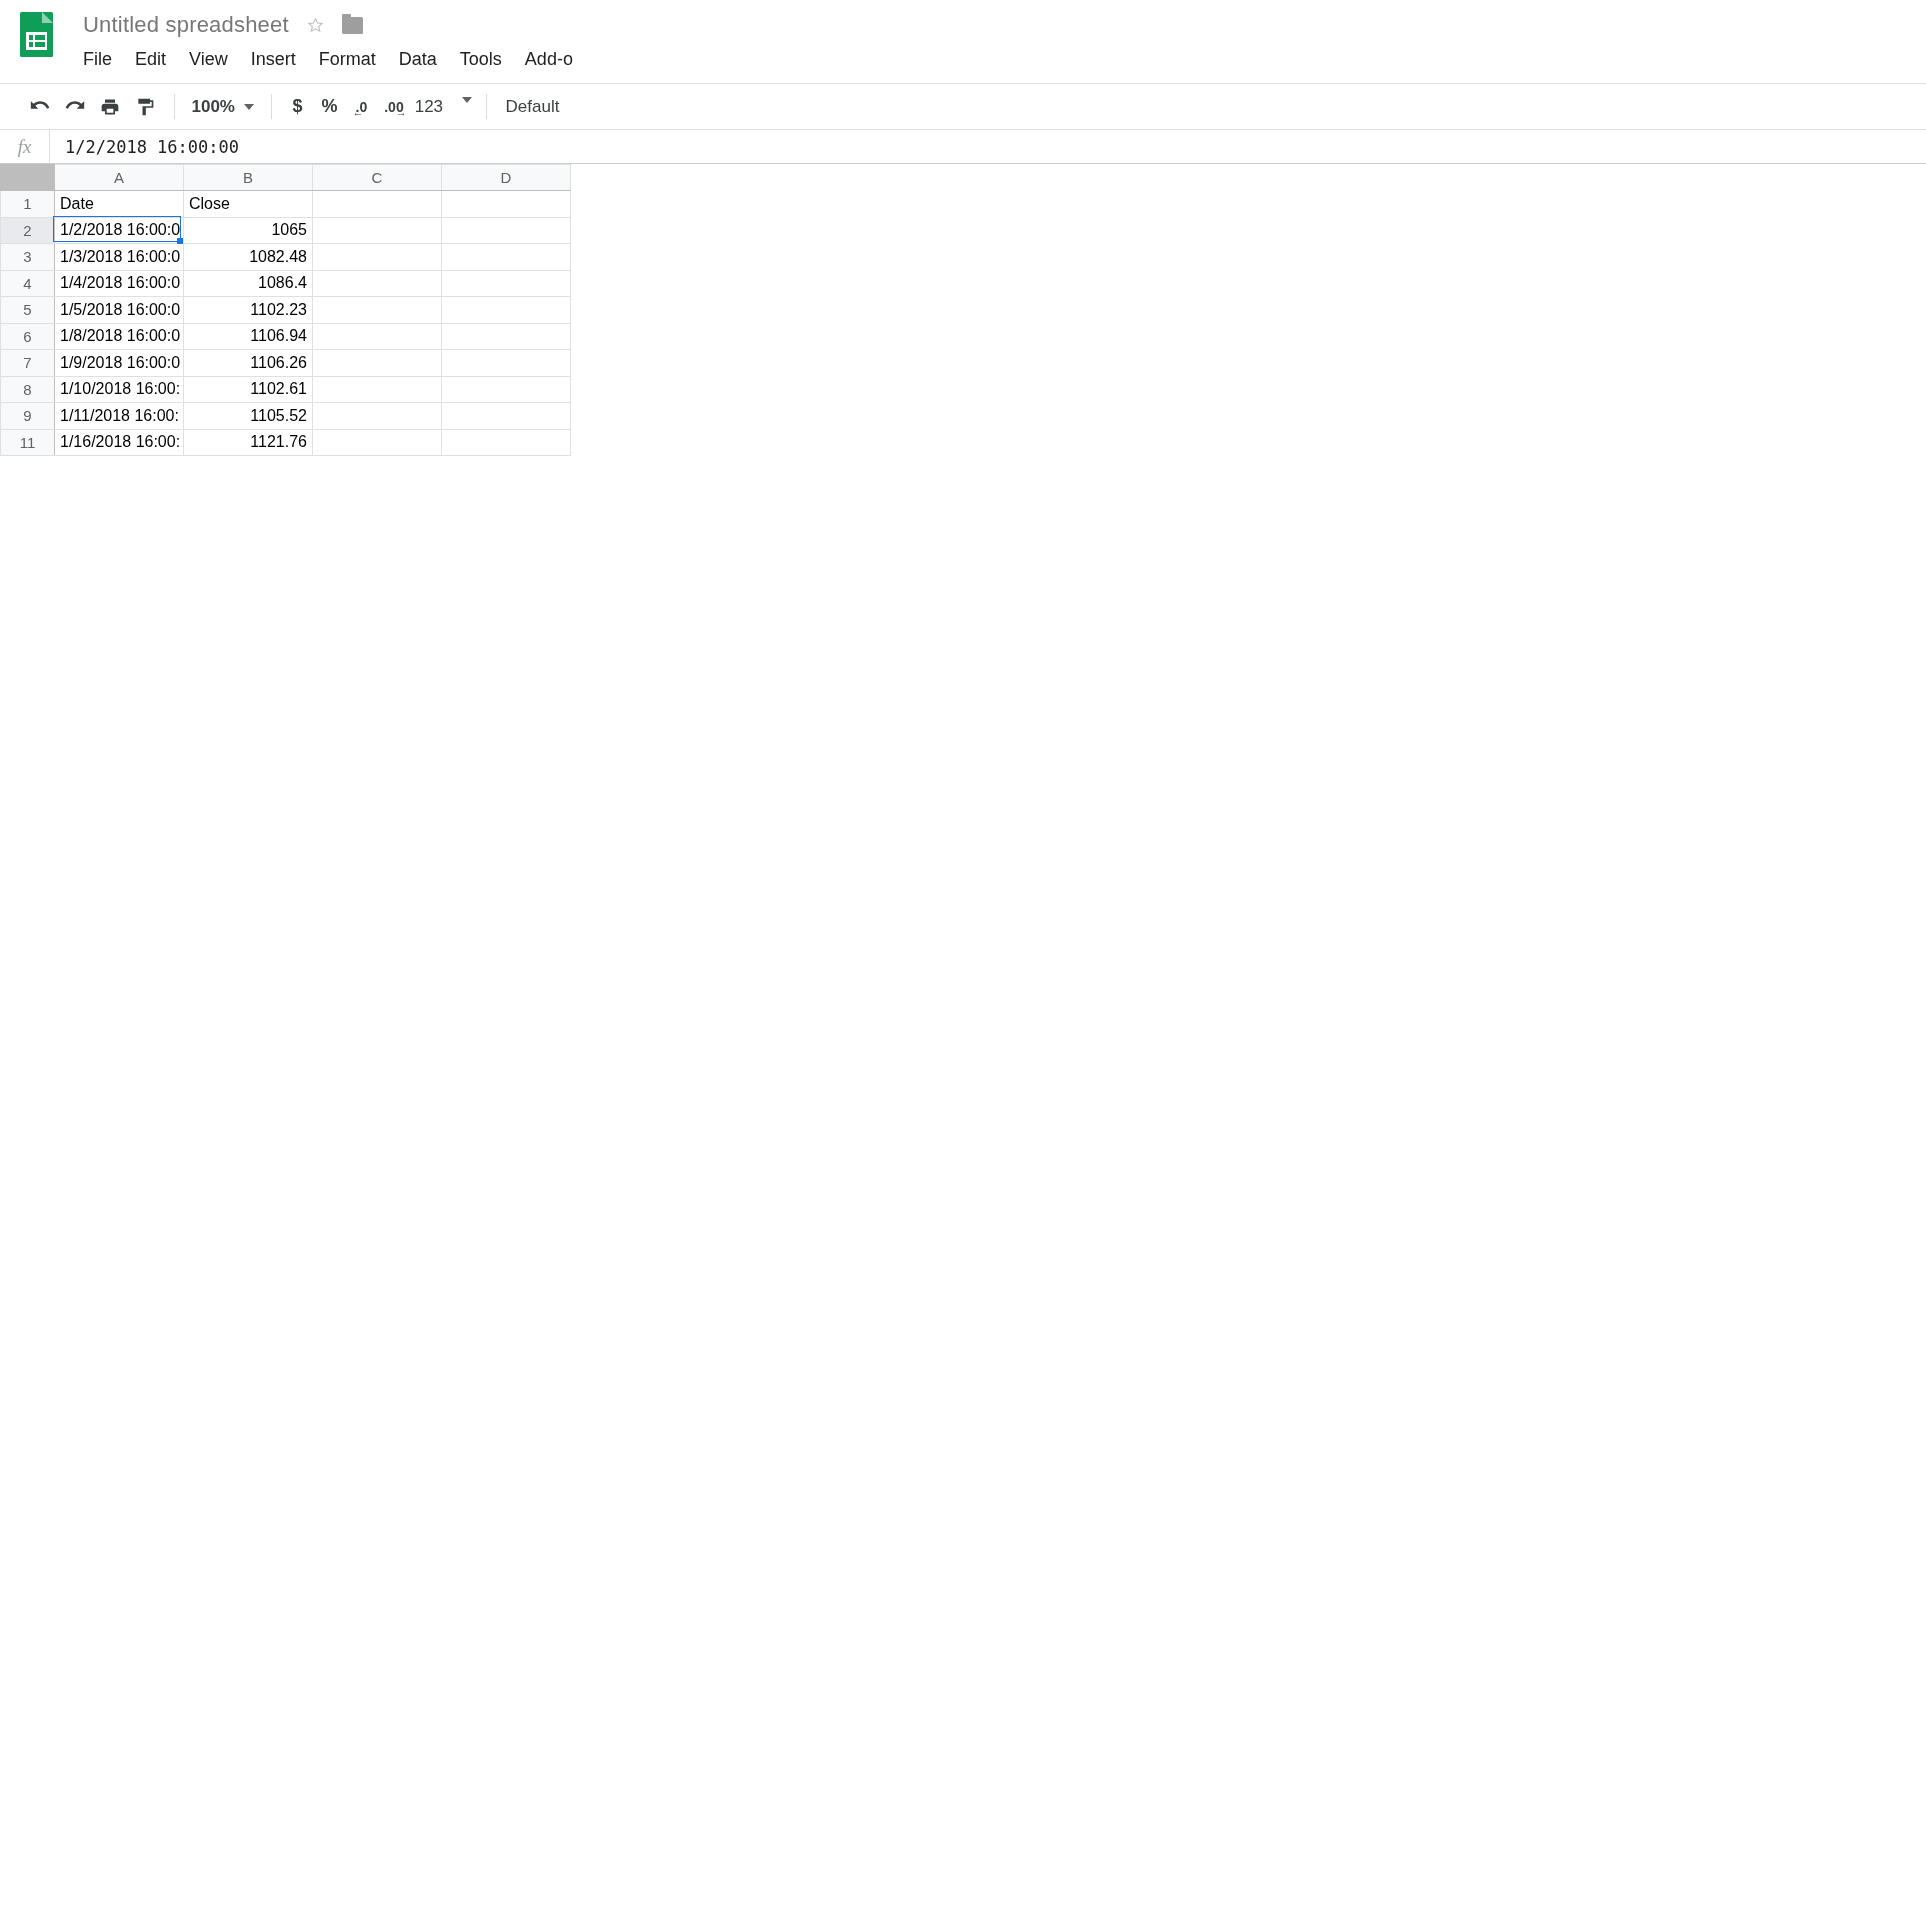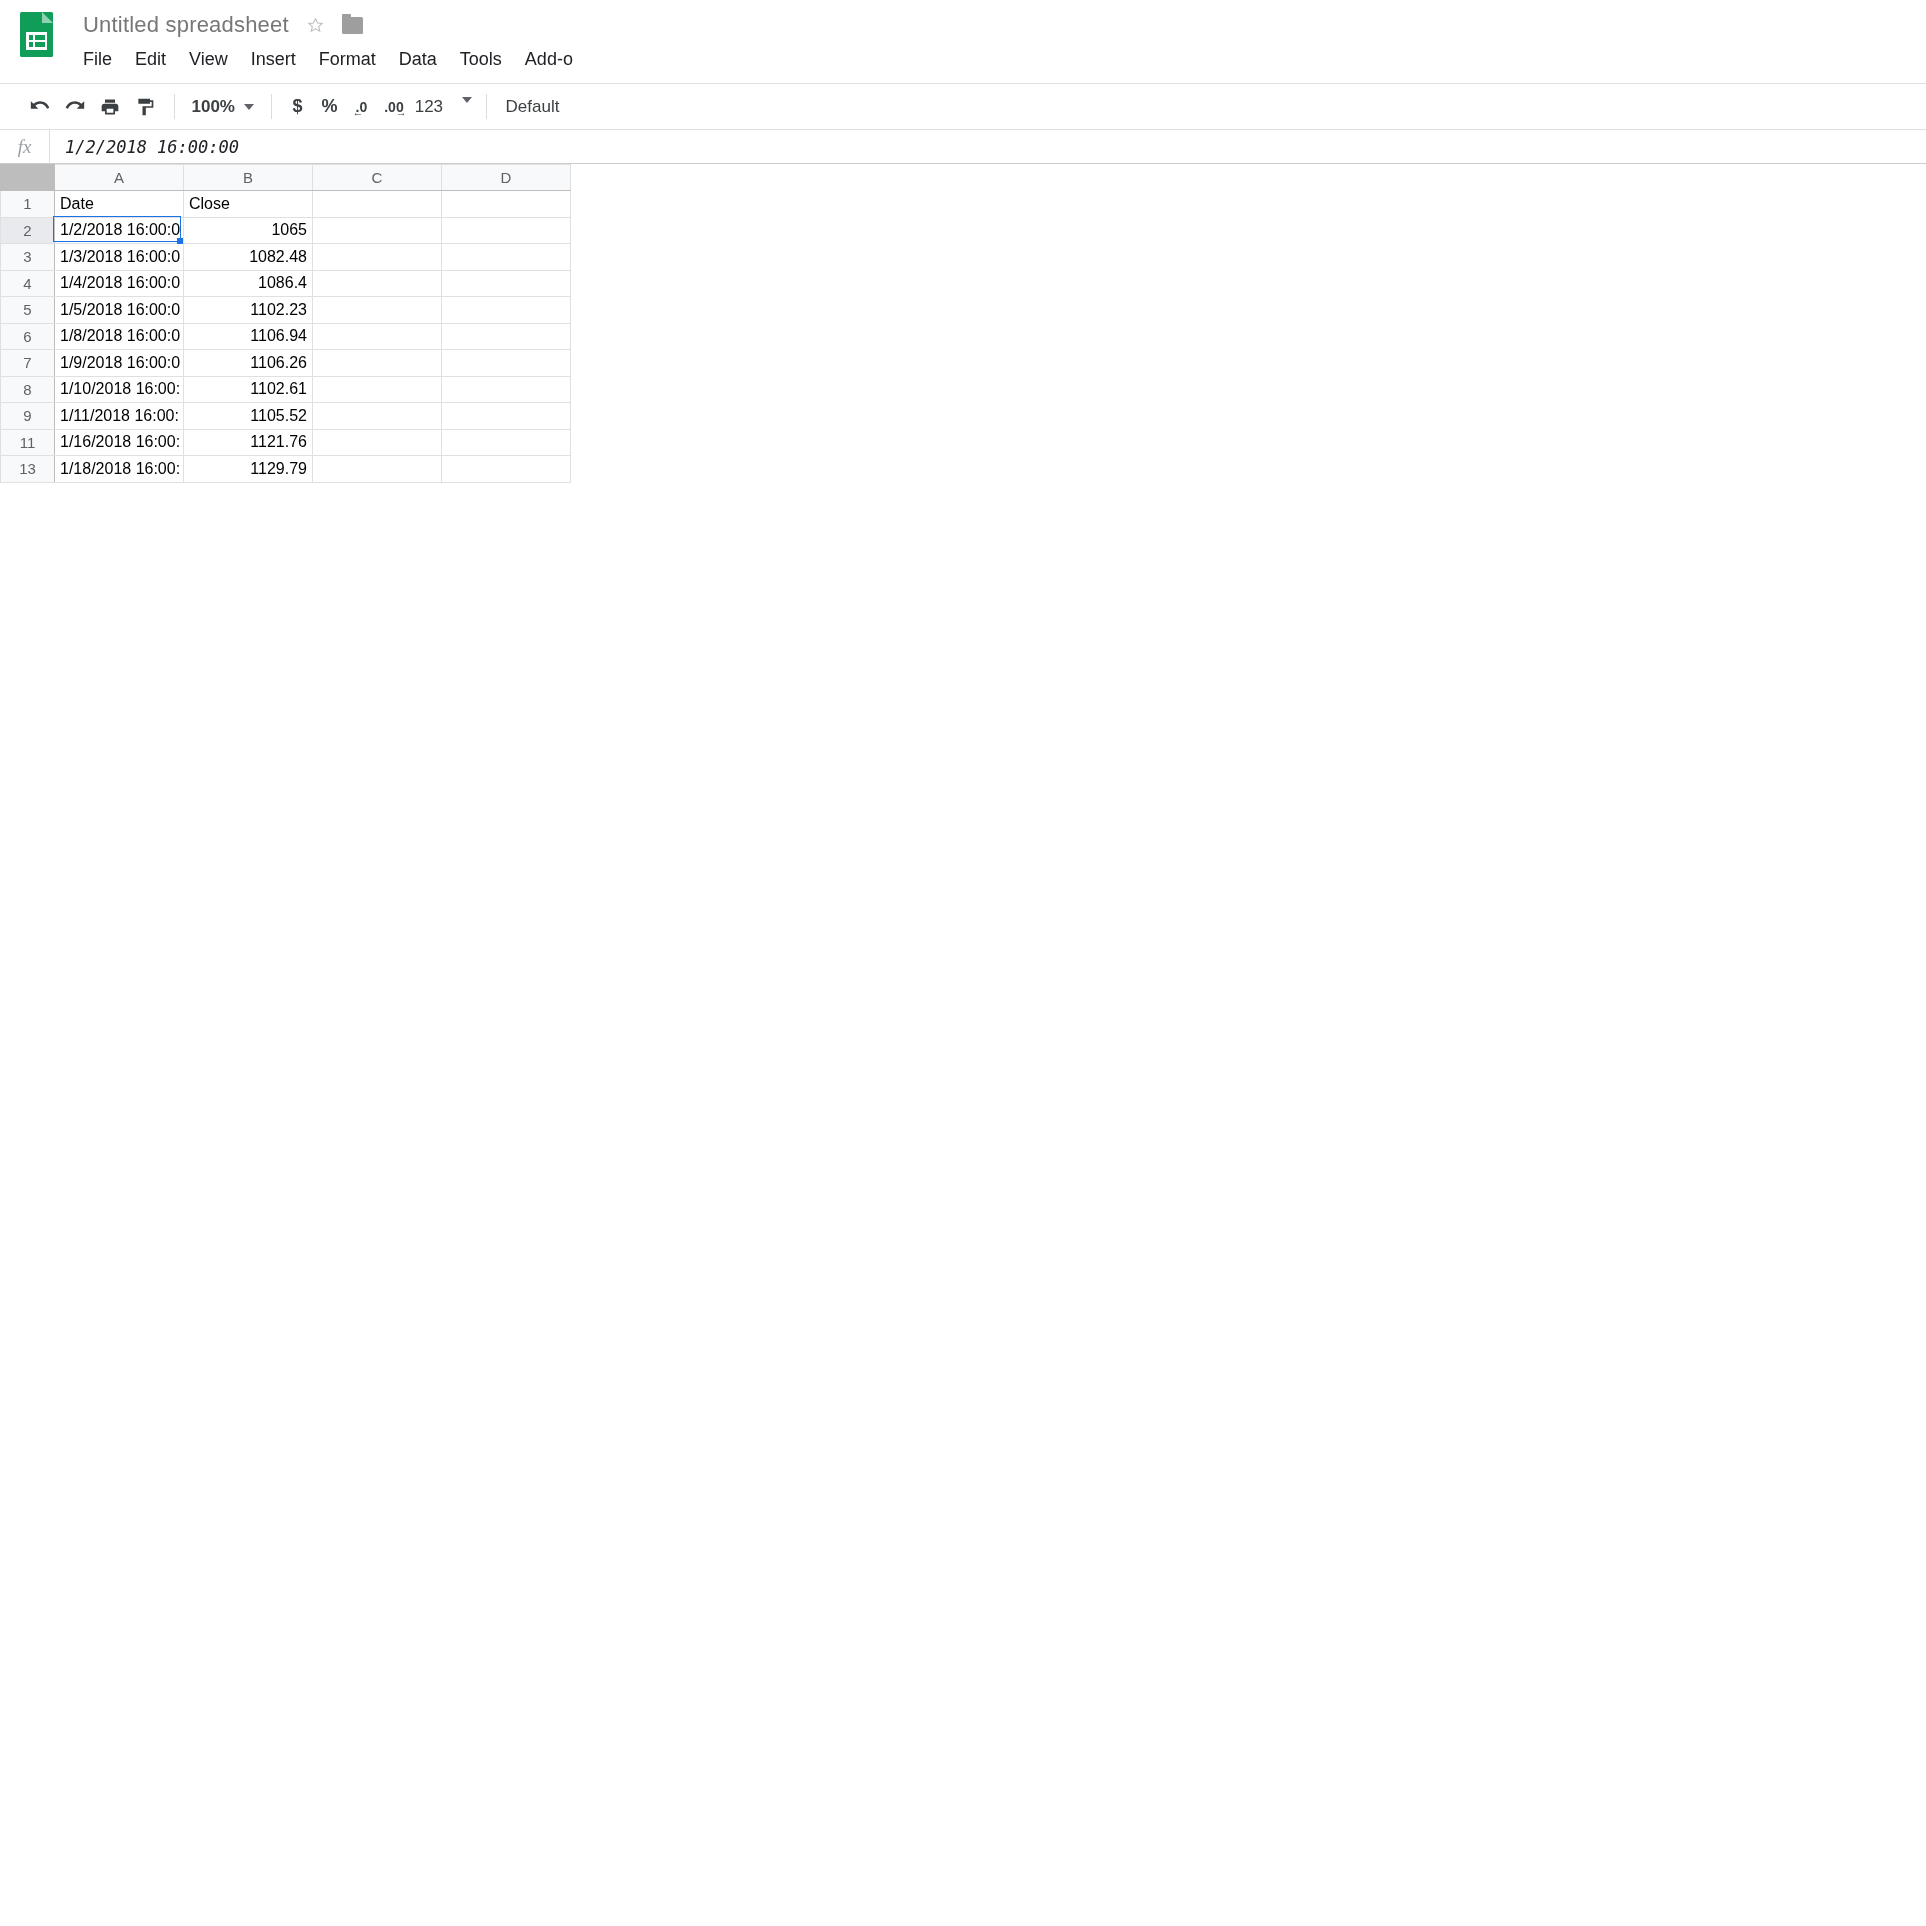--- a/index.html
+++ b/index.html
@@ -48,21 +48,21 @@
   .tb-text { font-size:18px; font-weight:700; color:#3c4043; padding:0 7px; cursor:pointer; }
   .dec0, .dec00 { font-size:14px; font-weight:700; position:relative; padding:0 6px; cursor:pointer; }
   .arrow-sm { font-size:11px; position:absolute; bottom:-3px; }
   .dec0 .arrow-sm { left:3px; }
   .dec00 .arrow-sm { right:3px; }
   .fmt123 { display:flex; align-items:flex-start; gap:19px; font-size:17px; font-weight:400; cursor:pointer; }
   .font-box { font-size:17px; color:#3c4043; font-weight:400; padding:0 5px; }
 
   .fx-row { display:flex; align-items:center; height:35px; border-top:0.5px solid #e0e0e0; border-bottom:0.5px solid #ccc; }
   .fx-label { width:50px; text-align:center; font-family:"Times New Roman", serif; font-style:italic; font-size:19px; color:#9aa0a6; border-right:0.5px solid #e0e0e0; height:100%; display:flex; align-items:center; justify-content:center; }
-  .fx-input { flex:1; padding-left:15px; font-family:"Menlo","Consolas",monospace; font-size:17px; color:#202124; outline:none; border:none; height:100%;font-style:italic; }
+  .fx-input { flex:1; padding-left:15px; font-family:"Menlo","Consolas",monospace; font-size:17px; color:#202124; outline:none; border:none; height:100%; }
 
   .grid-wrap { position:relative; }
   table.sheet { border-collapse:collapse; table-layout:fixed; width:570px; }
   .sheet th, .sheet td { border:0.5px solid #e0e0e0; }
   .corner { width:54px; height:26px; background:#f8f9fa; border-right:0.5px solid #bdbdbd !important; border-bottom:0.5px solid #bdbdbd !important; }
   .colhead { height:26px; background:#f8f9fa; font-size:15px; color:#5f6368; font-weight:400; text-align:center; border-bottom:0.5px solid #bdbdbd !important; cursor:pointer; }
   .rowhead { width:54px; background:#f8f9fa; font-size:15px; color:#5f6368; font-weight:400; text-align:center; border-right:0.5px solid #bdbdbd !important; cursor:pointer; }
   .rowhead.sel { background:#e8eaed; }
   .cell { height:26.5px; font-size:16px; color:#000; padding:0 5px; white-space:nowrap; overflow:hidden; position:relative; cursor:cell;border-radius:7px; }
   .cell.left { text-align:left; }
@@ -252,26 +252,19 @@
           <td class="cell left"></td>
           <td class="cell left"></td>
         </tr>
         <tr>
           <th class="rowhead">11</th>
           <td class="cell left">1/16/2018 16:00:</td>
           <td class="cell right">1121.76</td>
           <td class="cell left"></td>
           <td class="cell left"></td>
         </tr>
-        <tr>
-          <th class="rowhead">13</th>
-          <td class="cell left">1/18/2018 16:00:</td>
-          <td class="cell right">1129.79</td>
-          <td class="cell left"></td>
-          <td class="cell left"></td>
-        </tr>
       </tbody>
   </table>
   <div class="selection" id="selection" style="left: 53px; top: 52px; width: 128px; height: 26px;">
     <div class="sel-handle"></div>
   </div>
 </div>
 
 
 </body></html>

